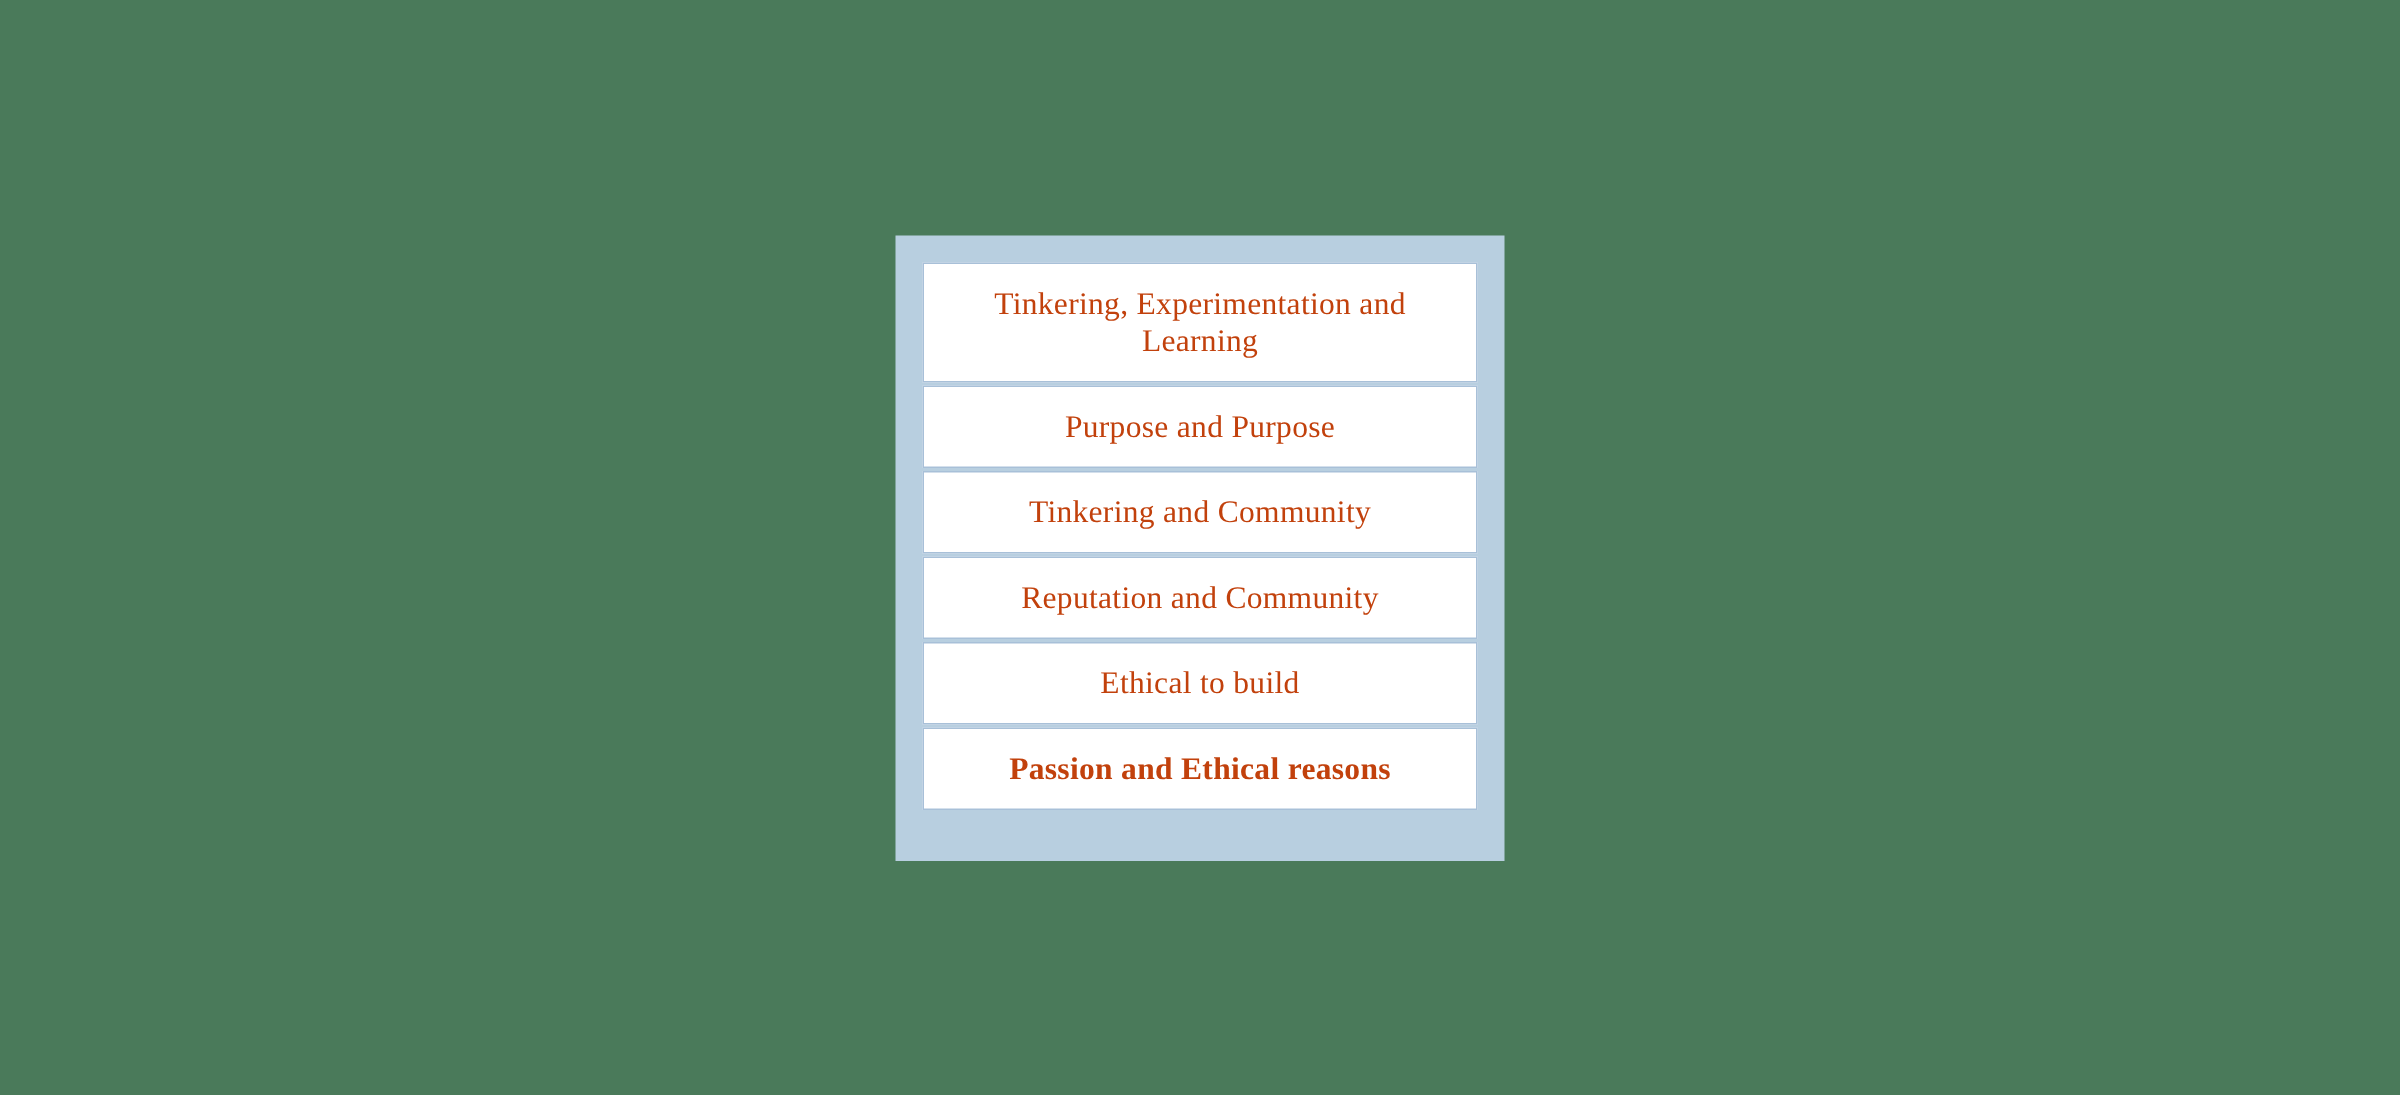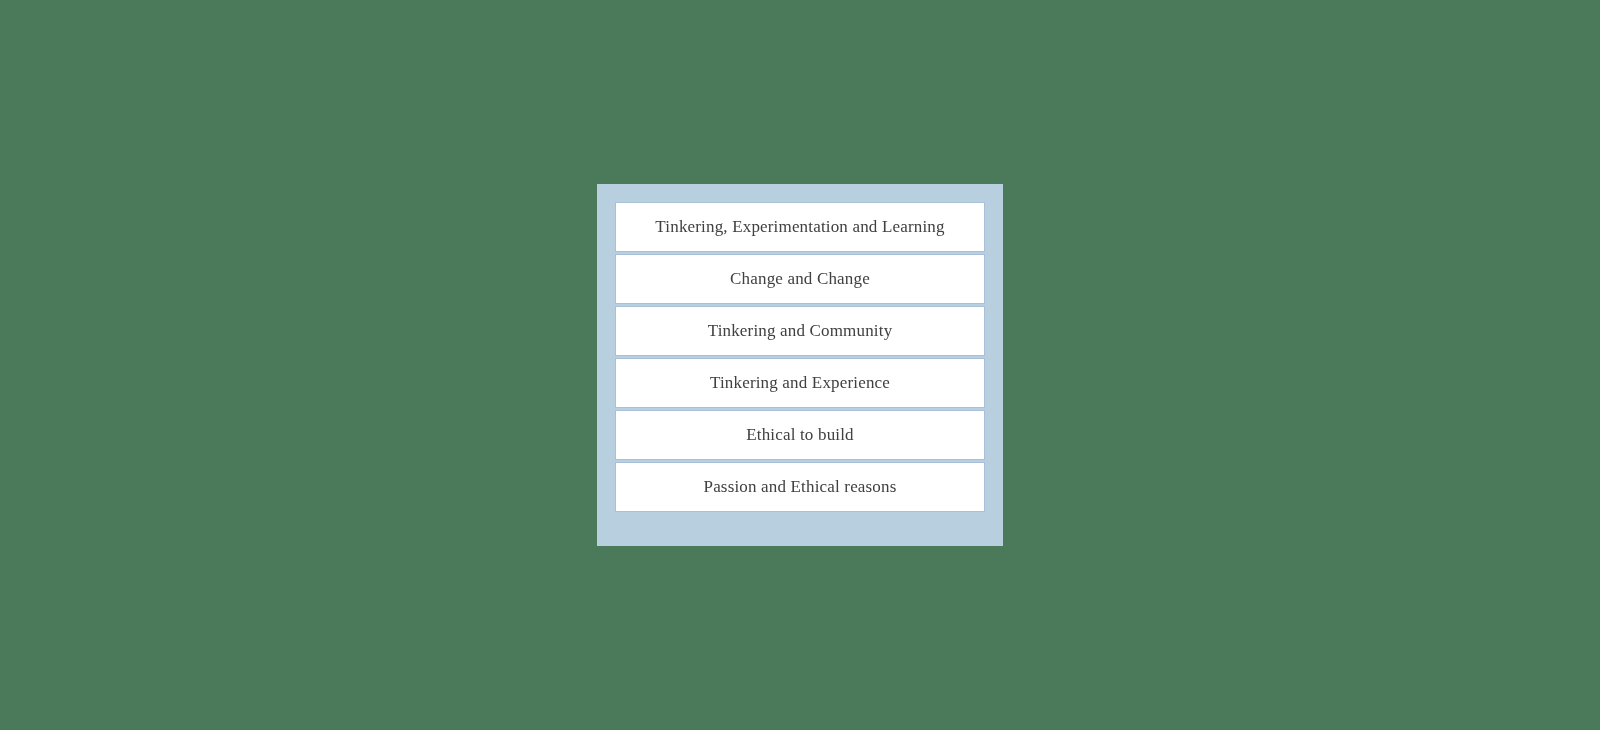--- a/index.html
+++ b/index.html
@@ -25,41 +25,42 @@
       flex-direction: column;
       gap: 0px;
       width: 390px;
     }
 
     .list-item {
       background-color: #ffffff;
       border: 1px solid #a8c0d8;
       padding: 14px 17px;
       text-align: center;
-      font-size: 17px;
-      color: #404040;
+      font-size: 21px;
+      color: #c2410c;
       letter-spacing: 0.01em;
       margin-bottom: 2px;
     }
 
     .list-item:last-child {
       margin-bottom: 16px;
+      font-weight: bold;
     }
 
     .outer-wrapper {
       background-color: #b8cfe0;
       padding: 8px;
     }
   </style>
 </head>
 <body>
 
 <div class="outer-wrapper">
   <div class="card-container">
 
   <div class="list-item">Tinkering, Experimentation and Learning</div>
-      <div class="list-item">Change and Change</div>
+      <div class="list-item">Purpose and Purpose</div>
       <div class="list-item">Tinkering and Community</div>
-      <div class="list-item">Tinkering and Experience</div>
+      <div class="list-item">Reputation and Community</div>
       <div class="list-item">Ethical to build</div>
       <div class="list-item">Passion and Ethical reasons</div>
     </div>
 </div>
 
 </body></html>

